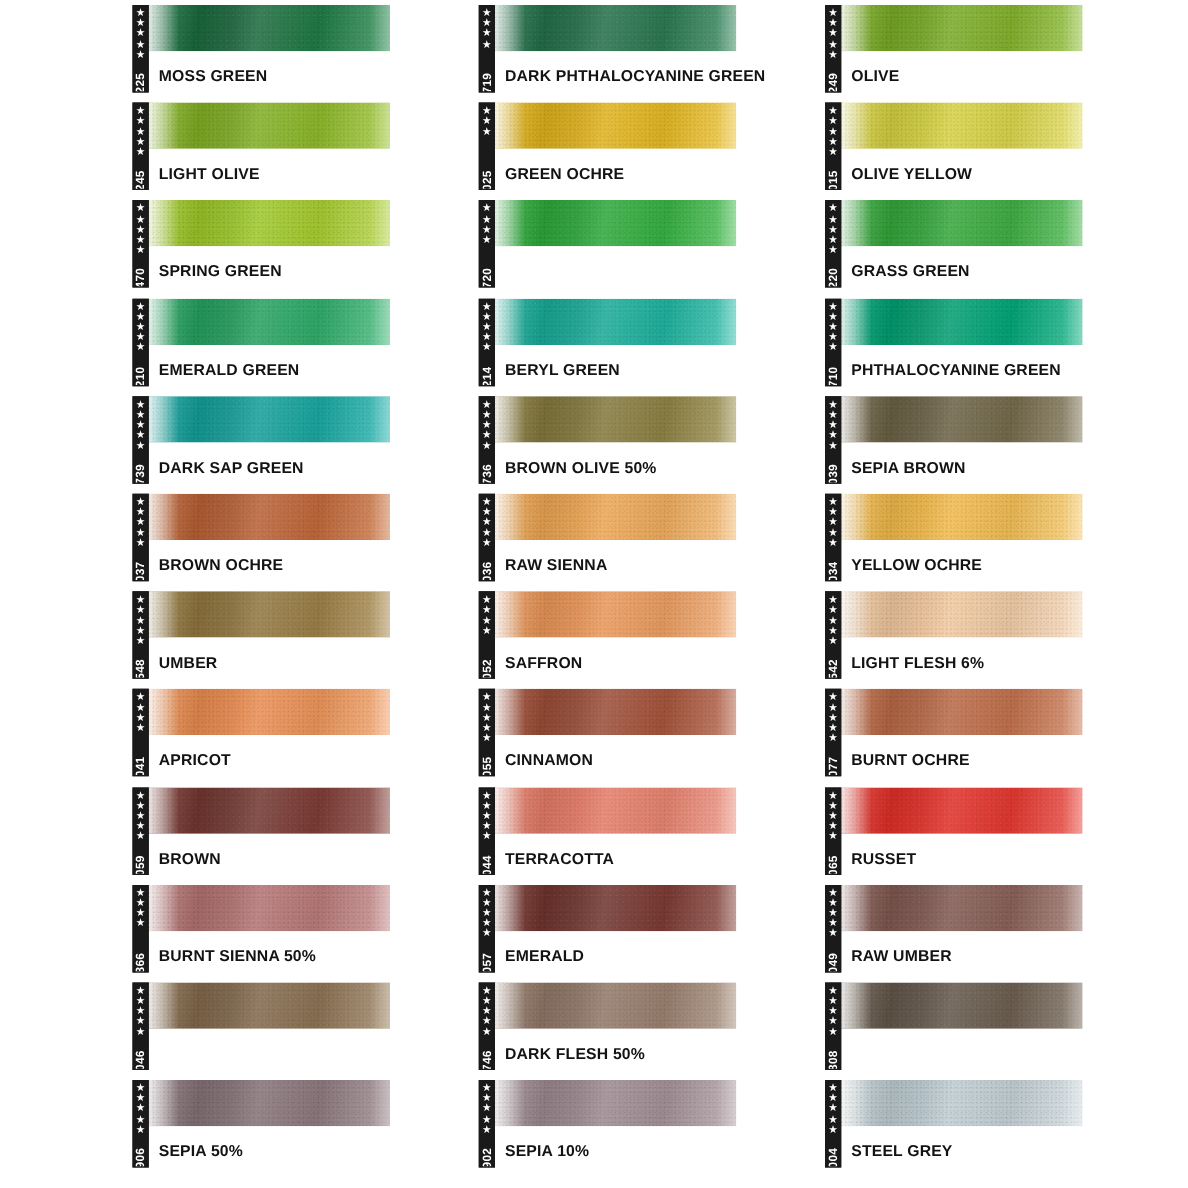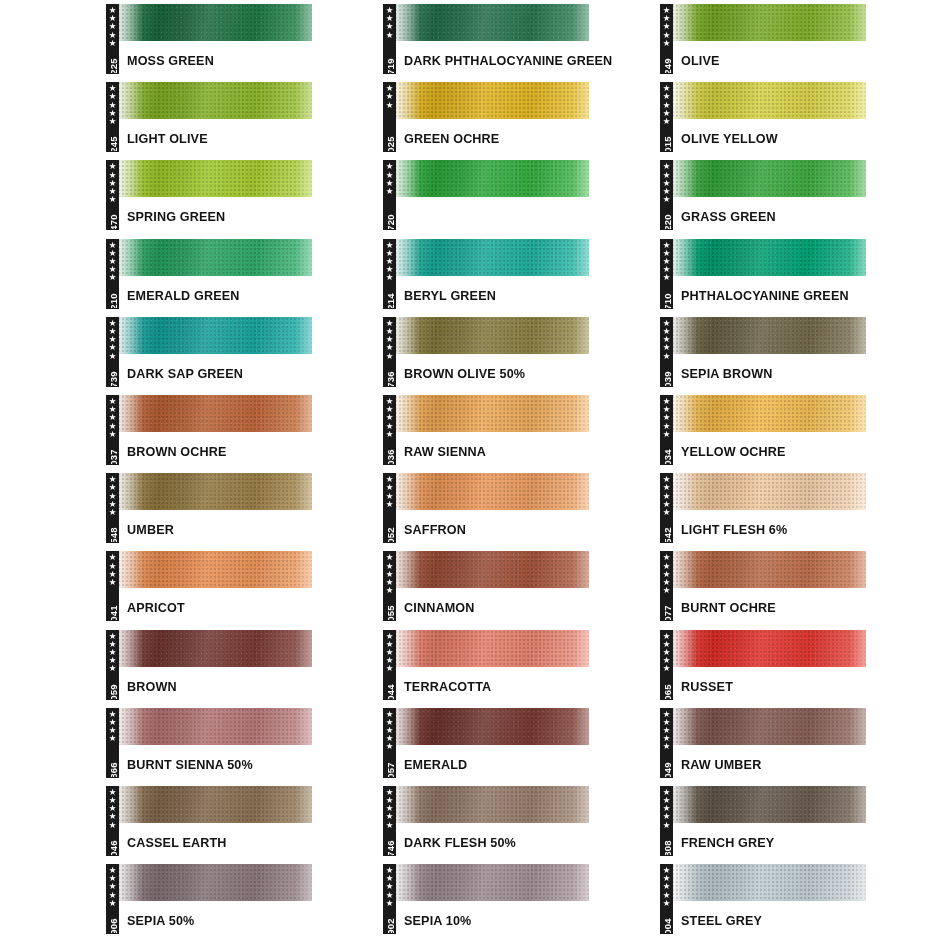--- a/index.html
+++ b/index.html
@@ -361,21 +361,20 @@
           <div class="tab">
             <div class="stars">
               <i>★</i>
               <i>★</i>
               <i>★</i>
               <i>★</i>
               <i>★</i>
             </div>
             <div class="code">046</div>
           </div>
-          <div class="name">CASSEL EARTH</div>
         </div>
         <div class="row">
           <div class="swatch">
             <div class="paint" style="background: linear-gradient(95deg, rgb(142, 122, 127) 0%, rgb(127, 108, 113) 35%, rgb(142, 122, 127) 65%, rgb(157, 138, 143) 100%);"></div>
             <div class="grain"></div>
             <div class="sheen"></div>
             <div class="fade"></div>
             <div class="tip"></div>
           </div>
           <div class="tab">
@@ -839,21 +838,20 @@
           <div class="tab">
             <div class="stars">
               <i>★</i>
               <i>★</i>
               <i>★</i>
               <i>★</i>
               <i>★</i>
             </div>
             <div class="code">808</div>
           </div>
-          <div class="name">FRENCH GREY</div>
         </div>
         <div class="row">
           <div class="swatch">
             <div class="paint" style="background: linear-gradient(95deg, rgb(198, 211, 216) 0%, rgb(185, 200, 206) 35%, rgb(198, 211, 216) 65%, rgb(211, 221, 225) 100%);"></div>
             <div class="grain"></div>
             <div class="sheen"></div>
             <div class="fade"></div>
             <div class="tip"></div>
           </div>
           <div class="tab">

